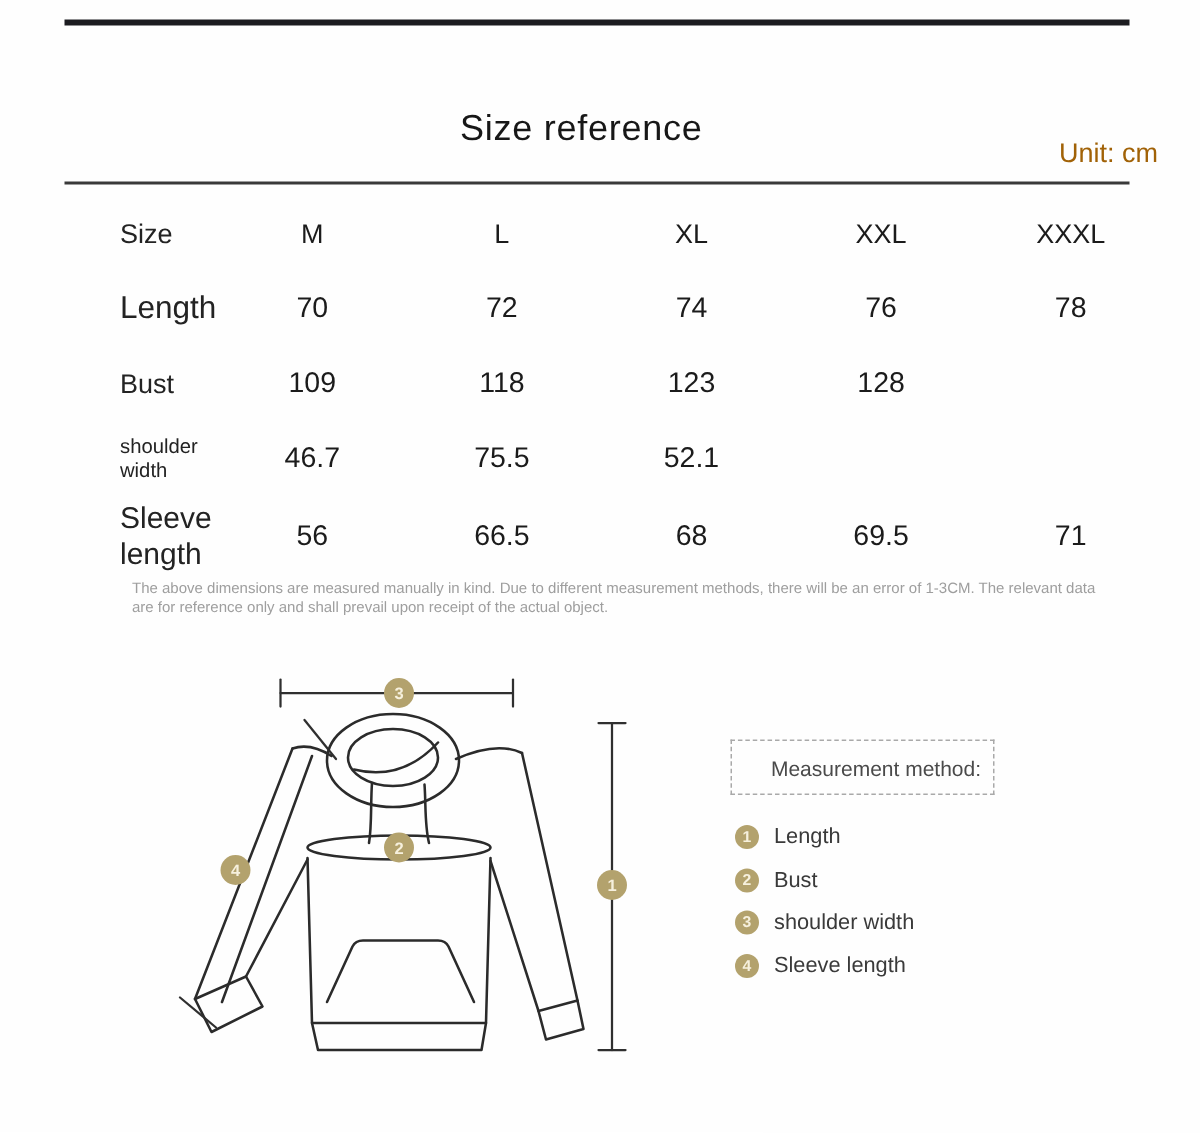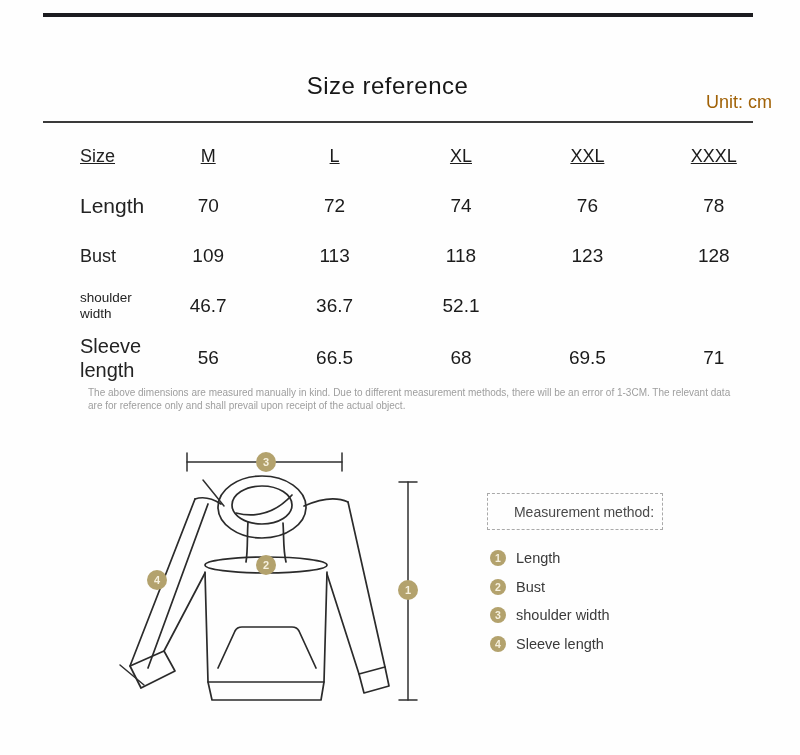--- a/index.html
+++ b/index.html
@@ -12,21 +12,21 @@
     position:absolute;left:0;top:72px;width:775px;text-align:center;
     font-size:24px;font-weight:500;letter-spacing:.5px;color:#171717;
   }
   .unit{position:absolute;top:92px;right:52px;font-size:18px;color:#a16207;}
   .divider{position:absolute;left:43px;top:121px;width:710px;height:2px;background:#3a3a3a;}
 
   .table{position:absolute;left:43px;top:130px;width:734px;}
   .trow{display:grid;grid-template-columns:102px repeat(5,1fr);align-items:center;}
   .lbl{padding-left:37px;color:#232323;}
   .val{text-align:center;font-size:19px;font-weight:500;color:#1b1b1b;}
-  .row-size{height:52px;text-decoration:underline;}    .row-size .lbl{font-size:18px;}  .row-size .val{font-size:18px;}
+  .row-size{height:52px;}    .row-size .lbl{font-size:18px;}  .row-size .val{font-size:18px;}
   .row-length{height:48px;}  .row-length .lbl{font-size:21px;}
   .row-bust{height:52px;}    .row-bust .lbl{font-size:18px;}
   .row-shoulder{height:48px;}.row-shoulder .lbl{font-size:13.5px;line-height:1.15;}
   .row-sleeve{height:56px;}  .row-sleeve .lbl{font-size:20px;line-height:1.2;}
 
   .disclaimer{
     position:absolute;left:88px;top:386px;width:648px;
     font-size:10px;line-height:1.32;color:#9e9e9e;
   }
 
@@ -76,29 +76,28 @@
       <div class="lbl">Length</div>
       <div class="val">70</div>
       <div class="val">72</div>
       <div class="val">74</div>
       <div class="val">76</div>
       <div class="val">78</div>
     </div>
     <div class="trow row-bust">
       <div class="lbl">Bust</div>
       <div class="val">109</div>
-      <div class="val">113</div>
       <div class="val">118</div>
       <div class="val">123</div>
       <div class="val">128</div>
     </div>
     <div class="trow row-shoulder">
       <div class="lbl">shoulder width</div>
       <div class="val">46.7</div>
-      <div class="val">36.7</div>
+      <div class="val">75.5</div>
       <div class="val">52.1</div>
     </div>
     <div class="trow row-sleeve">
       <div class="lbl">Sleeve length</div>
       <div class="val">56</div>
       <div class="val">66.5</div>
       <div class="val">68</div>
       <div class="val">69.5</div>
       <div class="val">71</div>
     </div>

